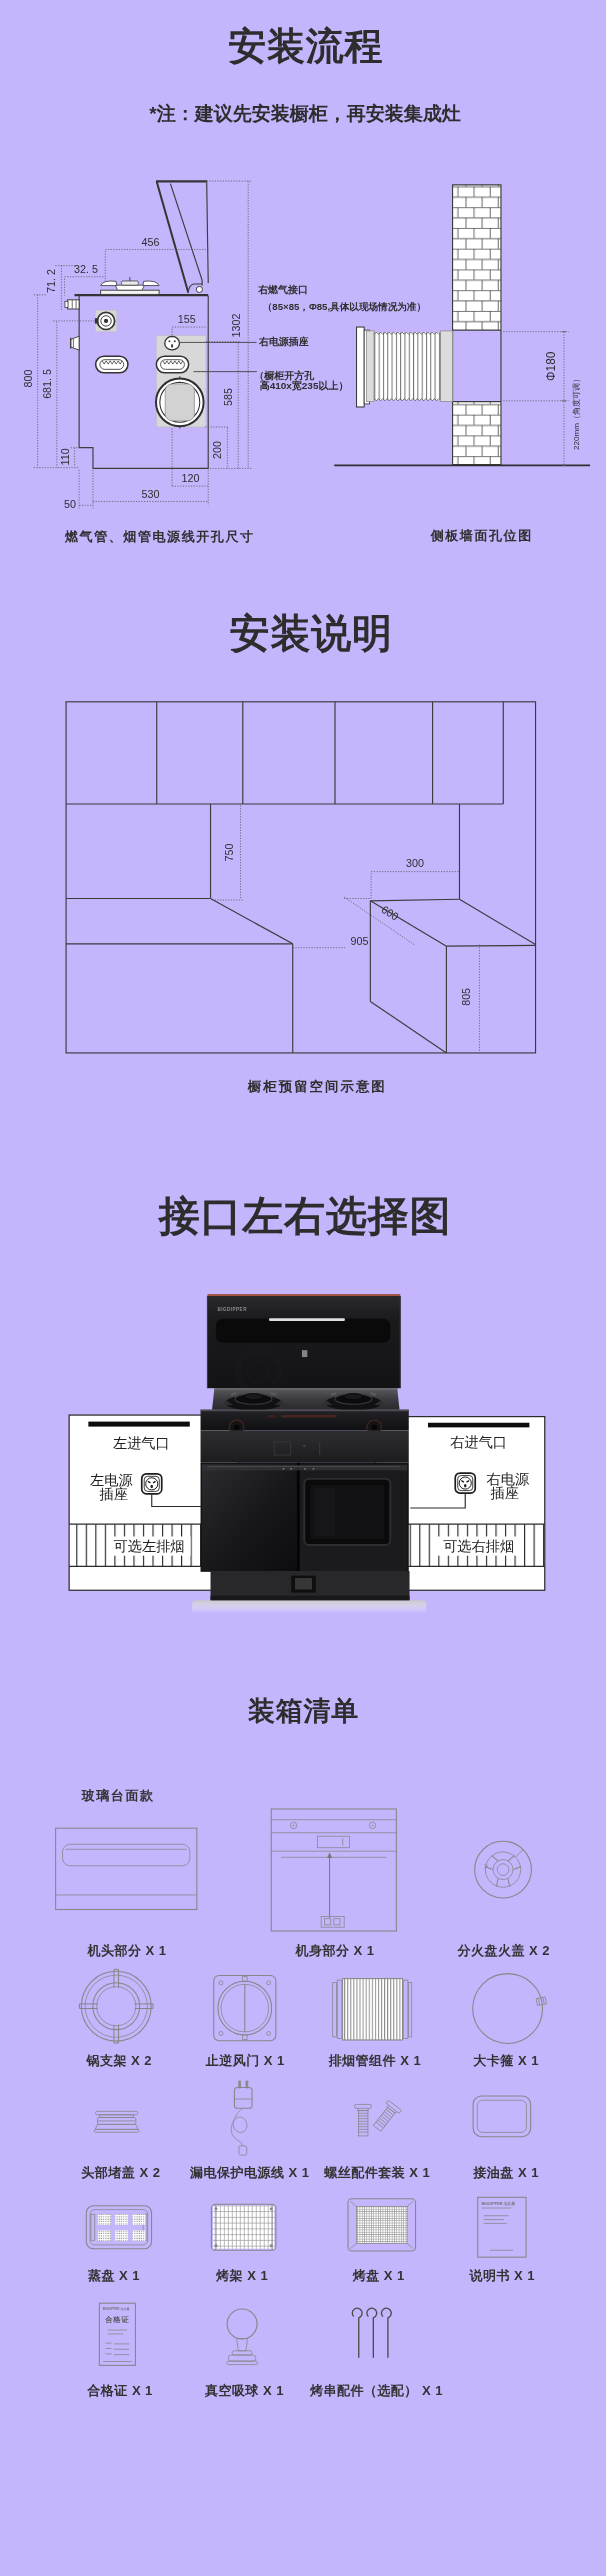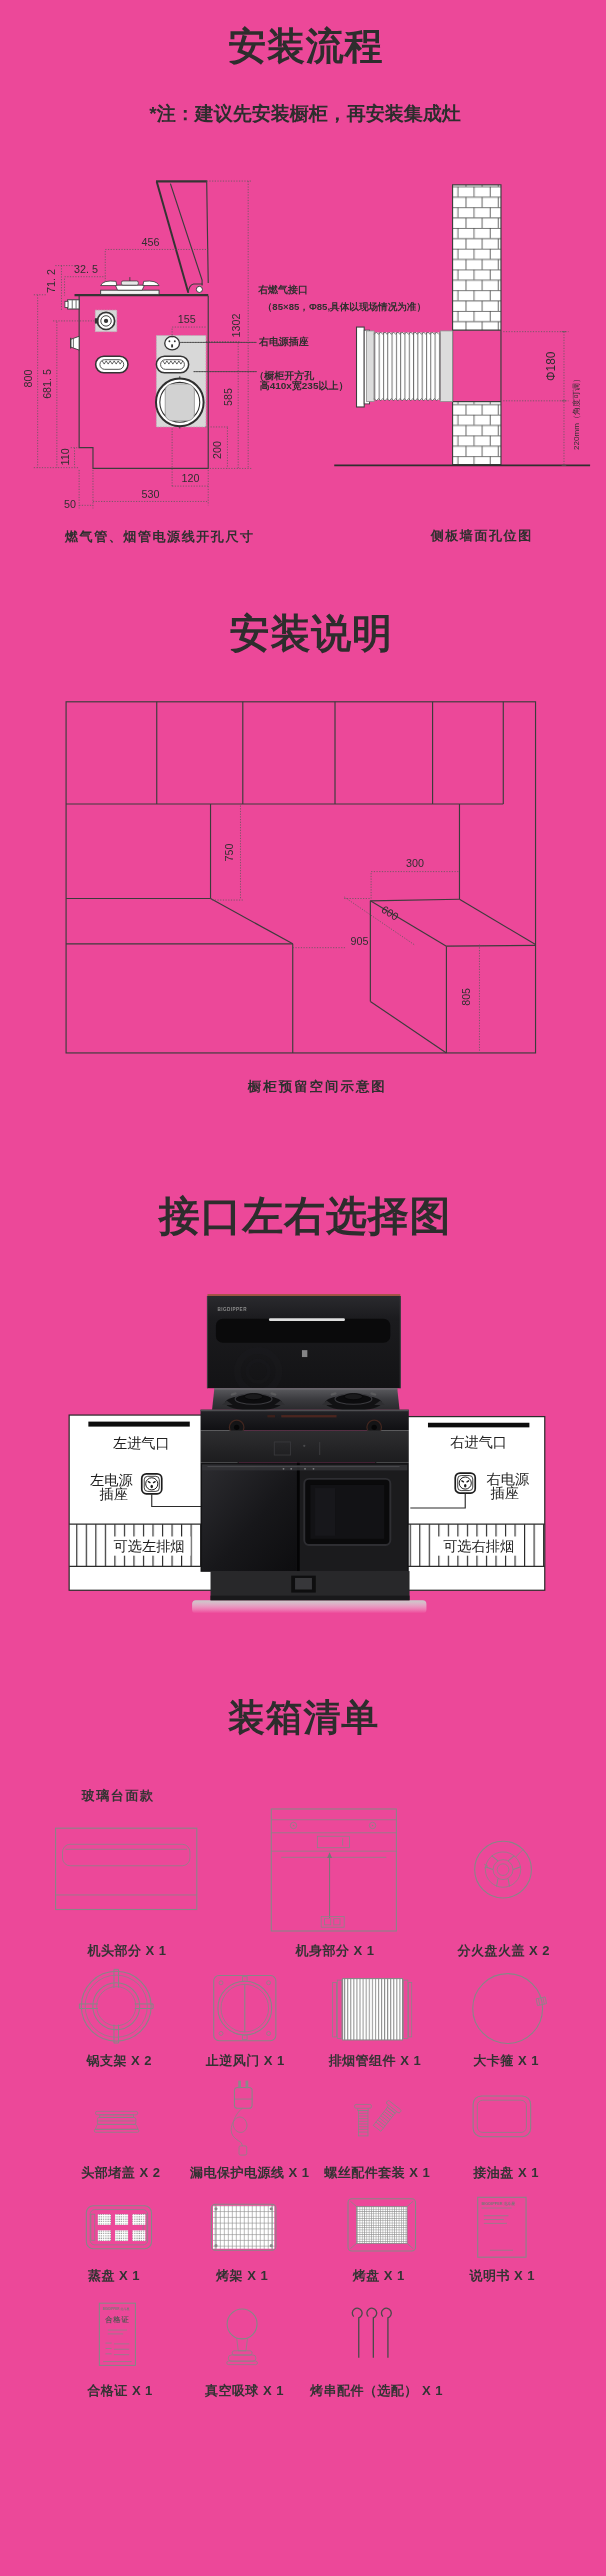--- a/index.html
+++ b/index.html
@@ -1,17 +1,17 @@
 <!DOCTYPE html>
 <html lang="zh" style="font-size:12.3px"><head>
 <meta charset="utf-8">
 <title>安装流程</title>
 <style>
   html,body{margin:0;padding:0;background:#fff;}
-  .page{position:relative;width:607px;height:2576px;background:#ec4899;overflow:hidden;
+  .page{position:relative;width:607px;height:2576px;background:#c4b5fd;overflow:hidden;
         font-family:"Liberation Sans",sans-serif;color:#333;}
   .abs{position:absolute;}
   .h1{position:absolute;width:607px;text-align:center;font-weight:bold;color:#2d2d2d;
       font-size:38px;letter-spacing:0.8px;}
   svg text{font-family:"Liberation Sans",sans-serif;}
 </style>
 </head>
 <body>
 <div class="page">
 
@@ -408,21 +408,21 @@
 </g>
 
 <g>
 <rect x="274" y="2046" width="259" height="38" fill="#28282a"></rect>
 <rect x="274" y="2078" width="259" height="6" fill="#19191b"></rect>
 <rect x="379" y="2052" width="32" height="22" fill="#0e0e0f"></rect>
 <rect x="384" y="2055" width="22" height="15" fill="#37373a"></rect>
 </g>
 </svg>
 
-<div class="h1" style="top:1693px;left:0px;font-size:37px;">装箱清单</div>
+<div class="h1" style="top:1693px;left:0px;font-size:27px;">装箱清单</div>
 
 <svg class="abs" style="top:1766px;left:0;" width="607" height="660" viewBox="0 2300 790 860">
 <defs>
 <pattern id="corrp" width="4" height="10" patternUnits="userSpaceOnUse">
   <rect width="4" height="10" fill="#fff"></rect>
   <rect width="1.3" height="10" fill="#8a8a8a"></rect>
 </pattern>
 <pattern id="dotp" width="2.9" height="3.1" patternUnits="userSpaceOnUse">
   <rect width="2.9" height="3.1" fill="#fff"></rect>
   <circle cx="1.2" cy="1.3" r="0.85" fill="#787878"></circle>

